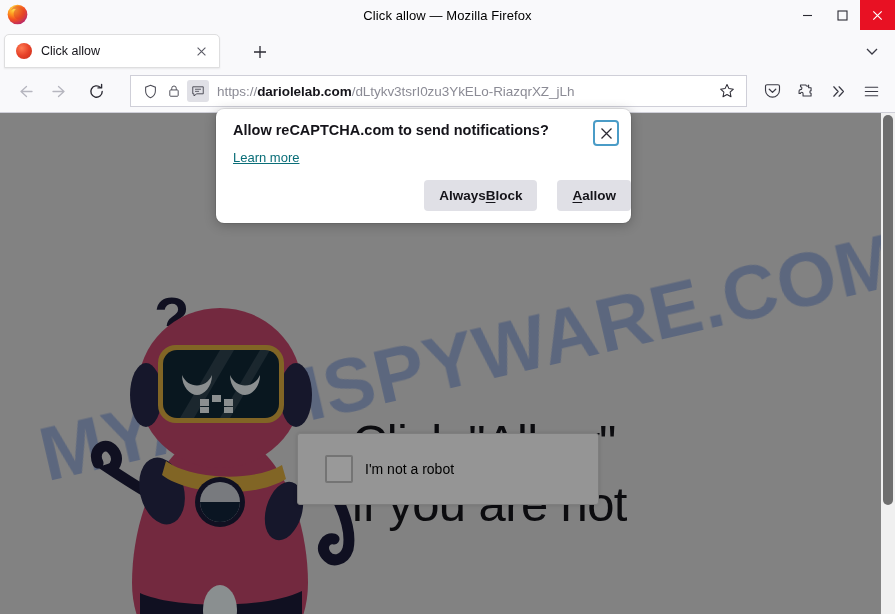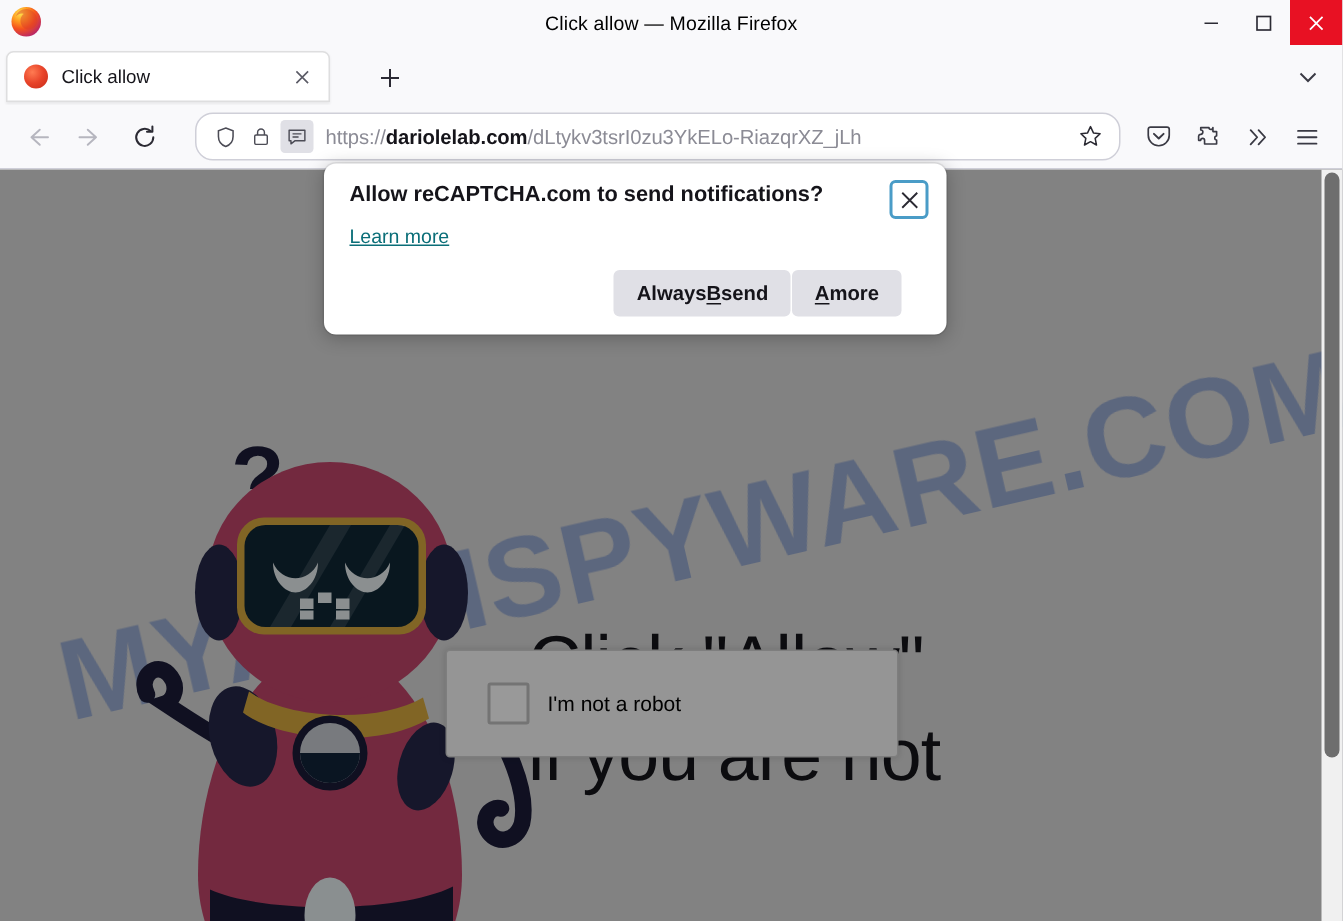--- a/index.html
+++ b/index.html
@@ -75,21 +75,21 @@
   .navbtn {
     width: 32px; height: 32px; margin-right: 4px;
     display: flex; align-items: center; justify-content: center;
     color: #5e5e68; border-radius: 4px;
   }
   .navbtn.disabled { color: #b6b6bf; }
   .navbtn.reload { color: #2b2a33; }
 
   .urlbar {
     flex: 1; height: 32px; margin: 0 10px 0 14px;
-    background: #ffffff; border: 1px solid #cfcfd8; border-radius: 12px;
+    background: #ffffff; border: 1px solid #cfcfd8; border-radius: 0;
     display: flex; align-items: center; padding: 0 7px 0 8px; gap: 2px;
     overflow: hidden;
   }
   .url-ident { width: 22px; height: 22px; display: flex; align-items: center; justify-content: center; color: #4c4c56; flex: none; }
   .url-ident.notif-active { background: #e0e0e6; border-radius: 3px; }
   .url-text {
     flex: 1; font-size: 13.5px; color: #8b8b95; white-space: nowrap;
     overflow: hidden; margin-left: 6px; letter-spacing: -0.05px;
   }
   .url-text .host { color: #15141a; font-weight: 700; }
@@ -167,22 +167,22 @@
     font-size: 13px; color: #0a6e78; 
   }
   .dh-close {
     position: absolute; right: 12px; top: 11px;
     width: 26px; height: 26px;
     border: 2px solid #4a9cc7; border-radius: 4px;
     display: flex; align-items: center; justify-content: center;
     color: #2b2a33;
   }
   .dh-buttons {
-    position: absolute; right: 30px; bottom: 12px;
-    display: flex; gap: 1px;
+    position: absolute; right: 0; bottom: 12px;
+    display: flex; gap: 20px;
   }
   .dh-btn {
     height: 31px; padding: 0 15px;
     background: #e0e0e6; border: none; border-radius: 4px;
     font-family: "Liberation Sans", sans-serif;
     font-size: 13.5px; font-weight: 700; color: #15141a;
     display: flex; align-items: center; justify-content: center;
   }
   .dh-btn u { text-underline-offset: 2px; }
 </style>
@@ -389,23 +389,23 @@
     <a class="dh-learn" href="#">Learn more</a>
     <div class="dh-close">
       <svg width="13" height="13" viewBox="0 0 13 13">
           <path d="M1.5 1.5l10 10M11.5 1.5l-10 10" stroke="currentColor" stroke-width="1.25"></path>
         </svg>
     </div>
     <div class="dh-buttons">
       <button class="dh-btn">
           <span>Always </span>
           <u>B</u>
-          <span>send</span>
+          <span>lock</span>
         </button>
       <button class="dh-btn">
           <span></span>
           <u>A</u>
-          <span>more</span>
+          <span>allow</span>
         </button>
     </div>
   </div>
 
 </div>
 
 </body></html>

